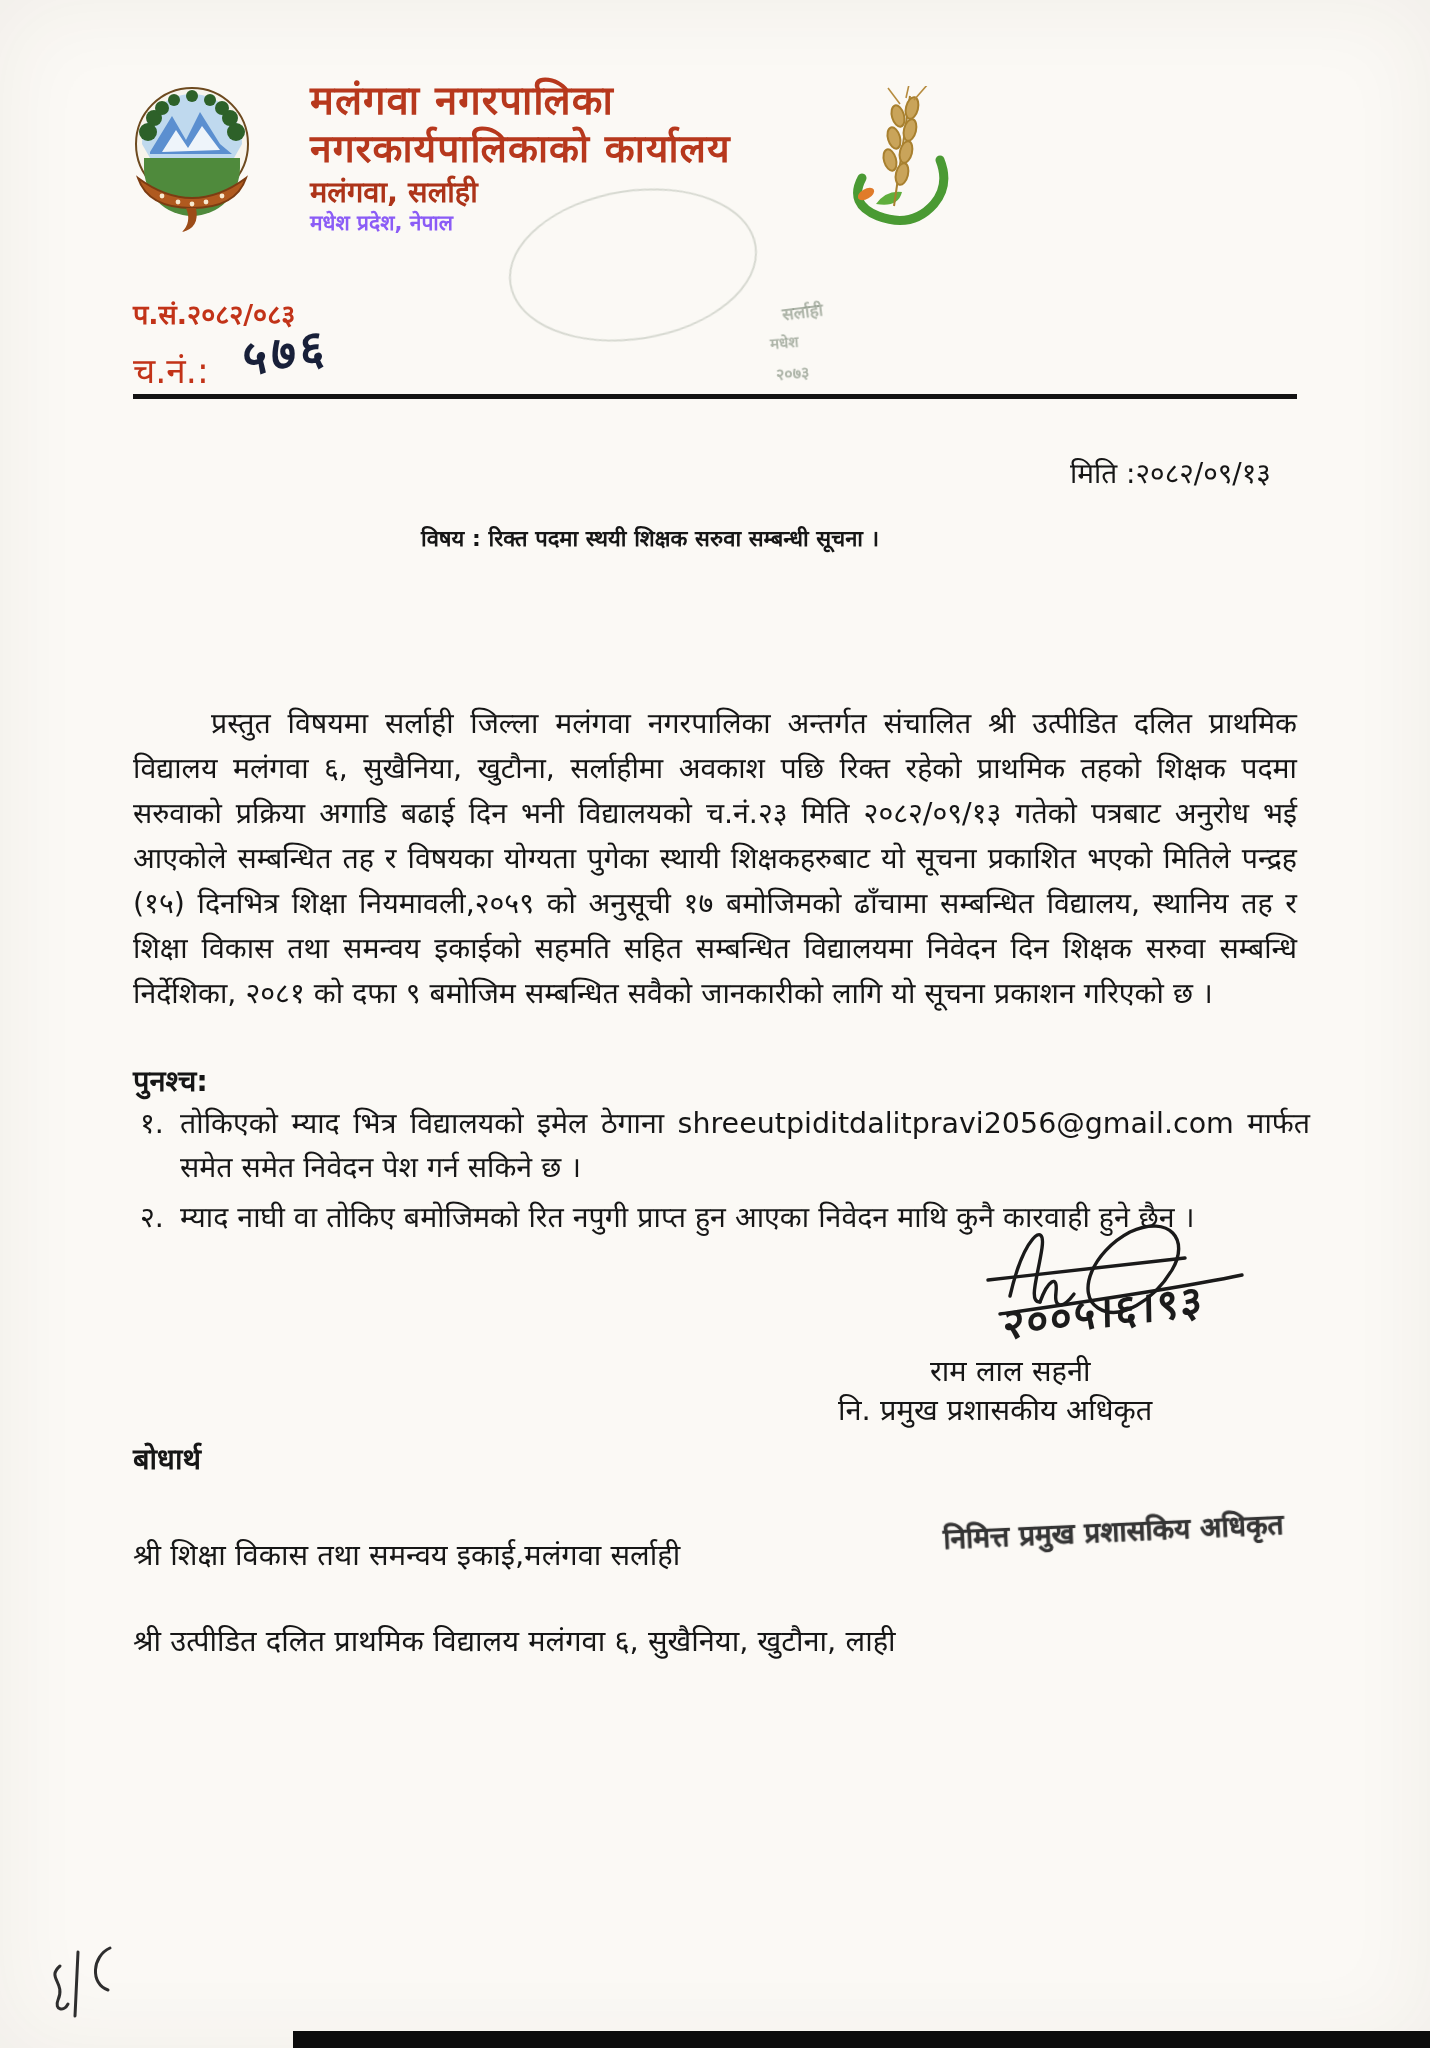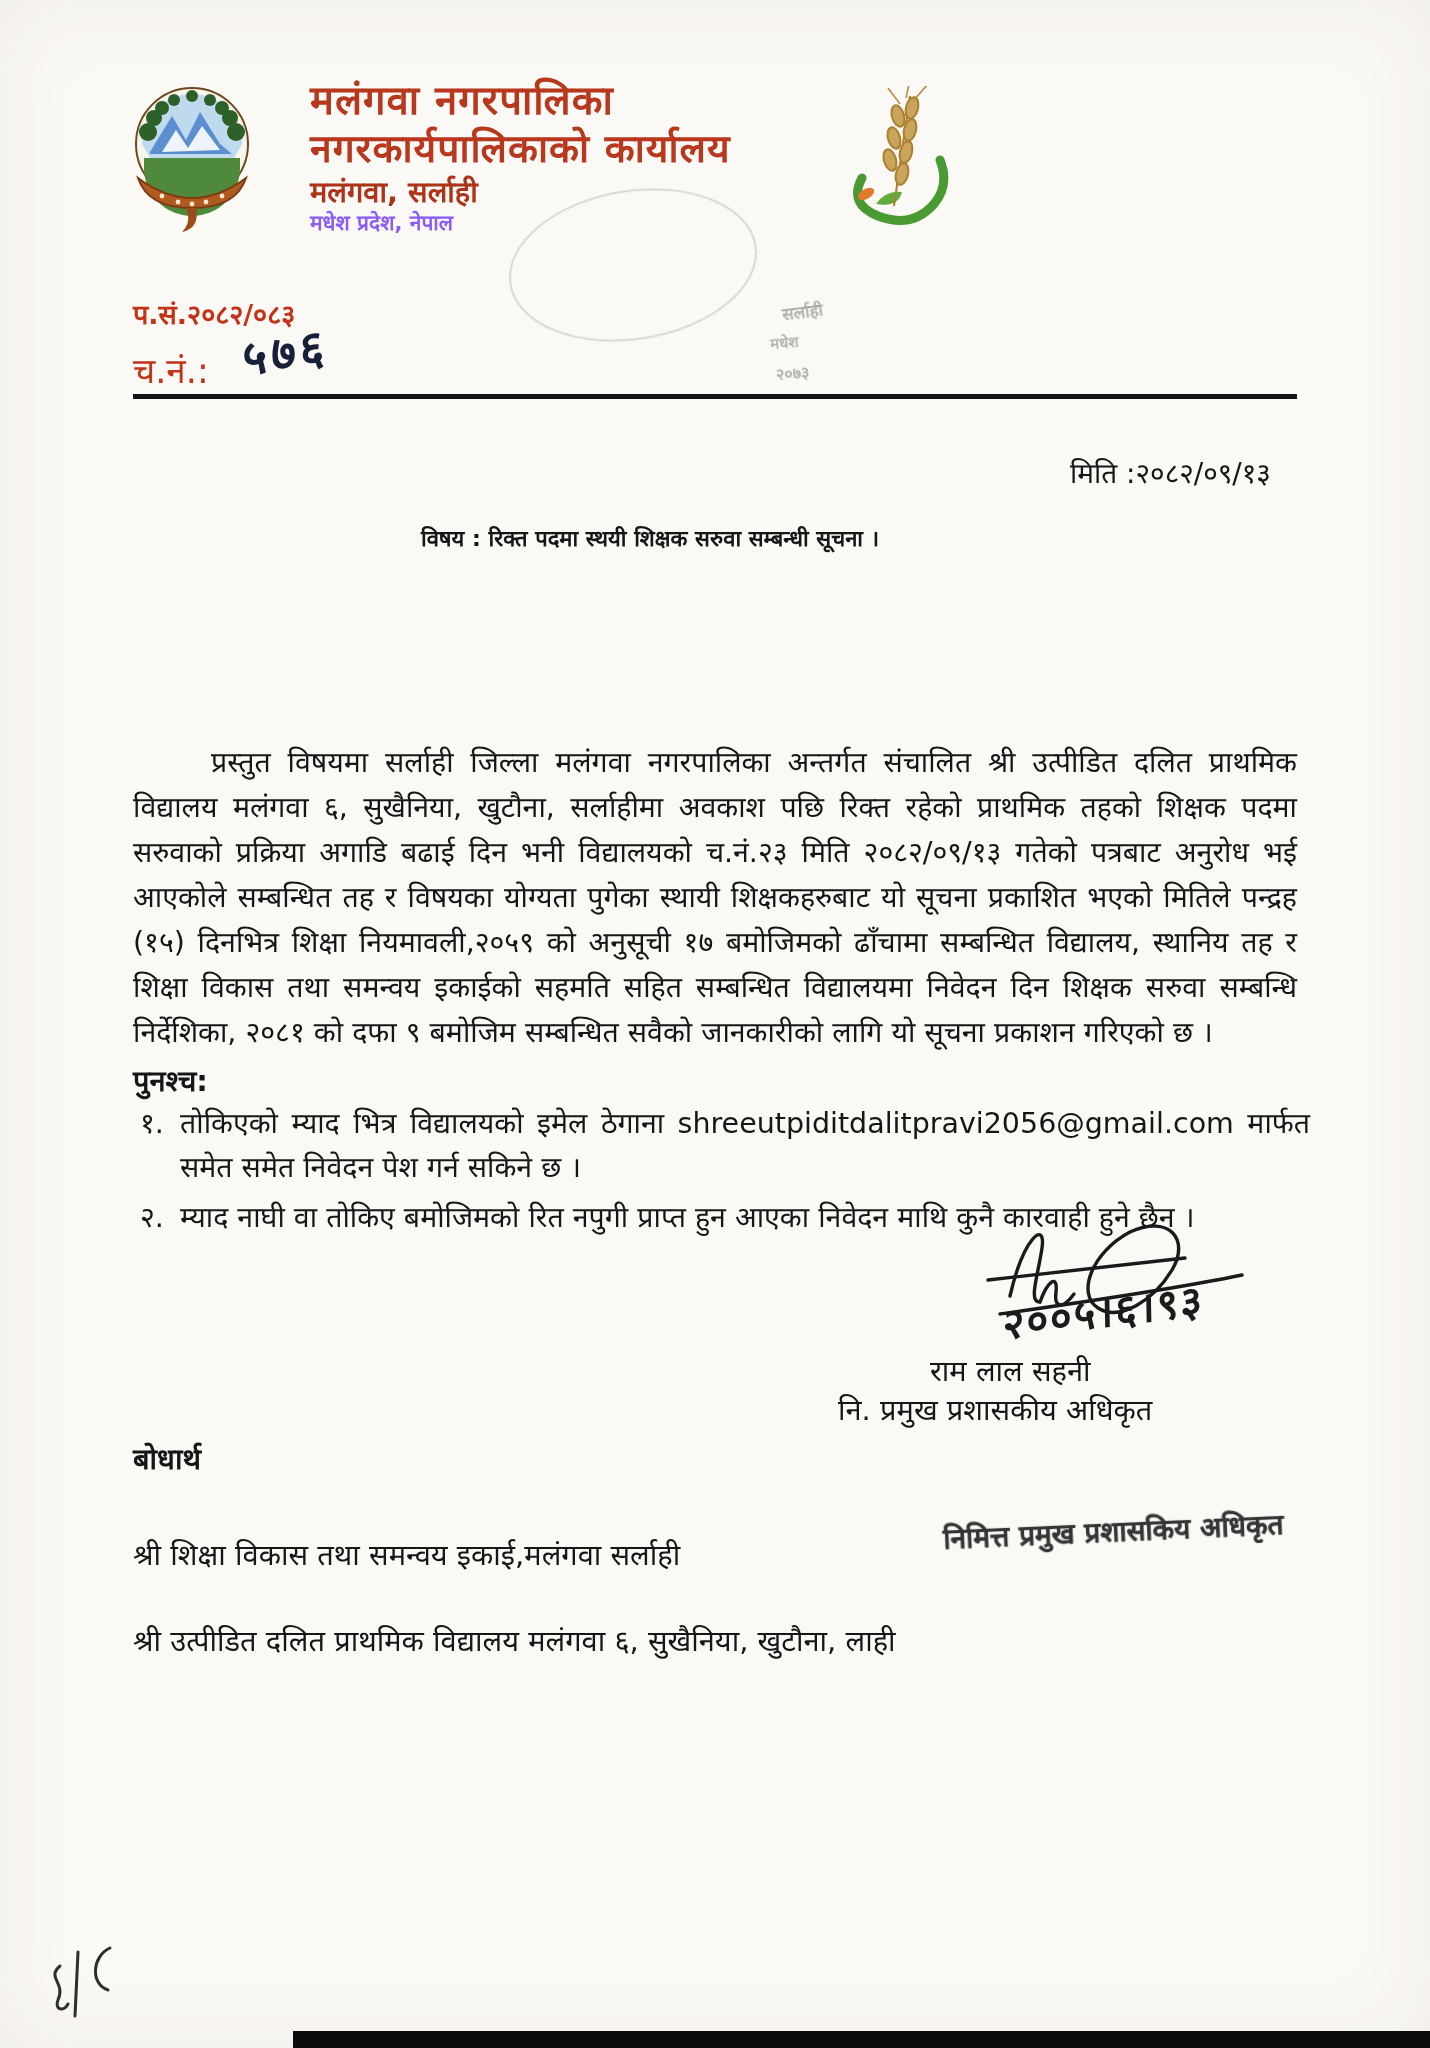--- a/index.html
+++ b/index.html
@@ -40,21 +40,20 @@
   }
   .head-rule { position:absolute; left:133px; top:394px; width:1164px; height:5px; background:#131313; }
   
   .date-line { position:absolute; left:1070px; top:453px; font-size:28px;text-align:center; }
   .subject { position:absolute; left:270px; top:522px; width:760px; text-align:center; font-size:22px; font-weight:bold; }
   .salutation { position:absolute; left:162px; top:620px; font-size:29px; }
   .body-par {
     position:absolute; left:133px; top:701px; width:1164px;
     font-size:28.5px; line-height:45px; text-align:justify; text-indent:78px;
     color:#151515;
-    margin-top:39px;
   }
   .ps-heading { position:absolute; left:133px; top:1060px; font-size:29px; font-weight:bold; }
   .ps-list { position:absolute; left:140px; top:1102px; width:1170px; }
   .ps-item { display:flex; font-size:28.5px; line-height:44px; margin-bottom:6px; }
   .ps-num { width:40px; flex:0 0 40px; }
   .ps-text { flex:1; text-align:justify; }
   
   .sig-flourish { position:absolute; left:980px; top:1218px; }
   .sig-digits {
     position:absolute; left:1002px; top:1282px; font-size:42px; color:#1b1b1b;

